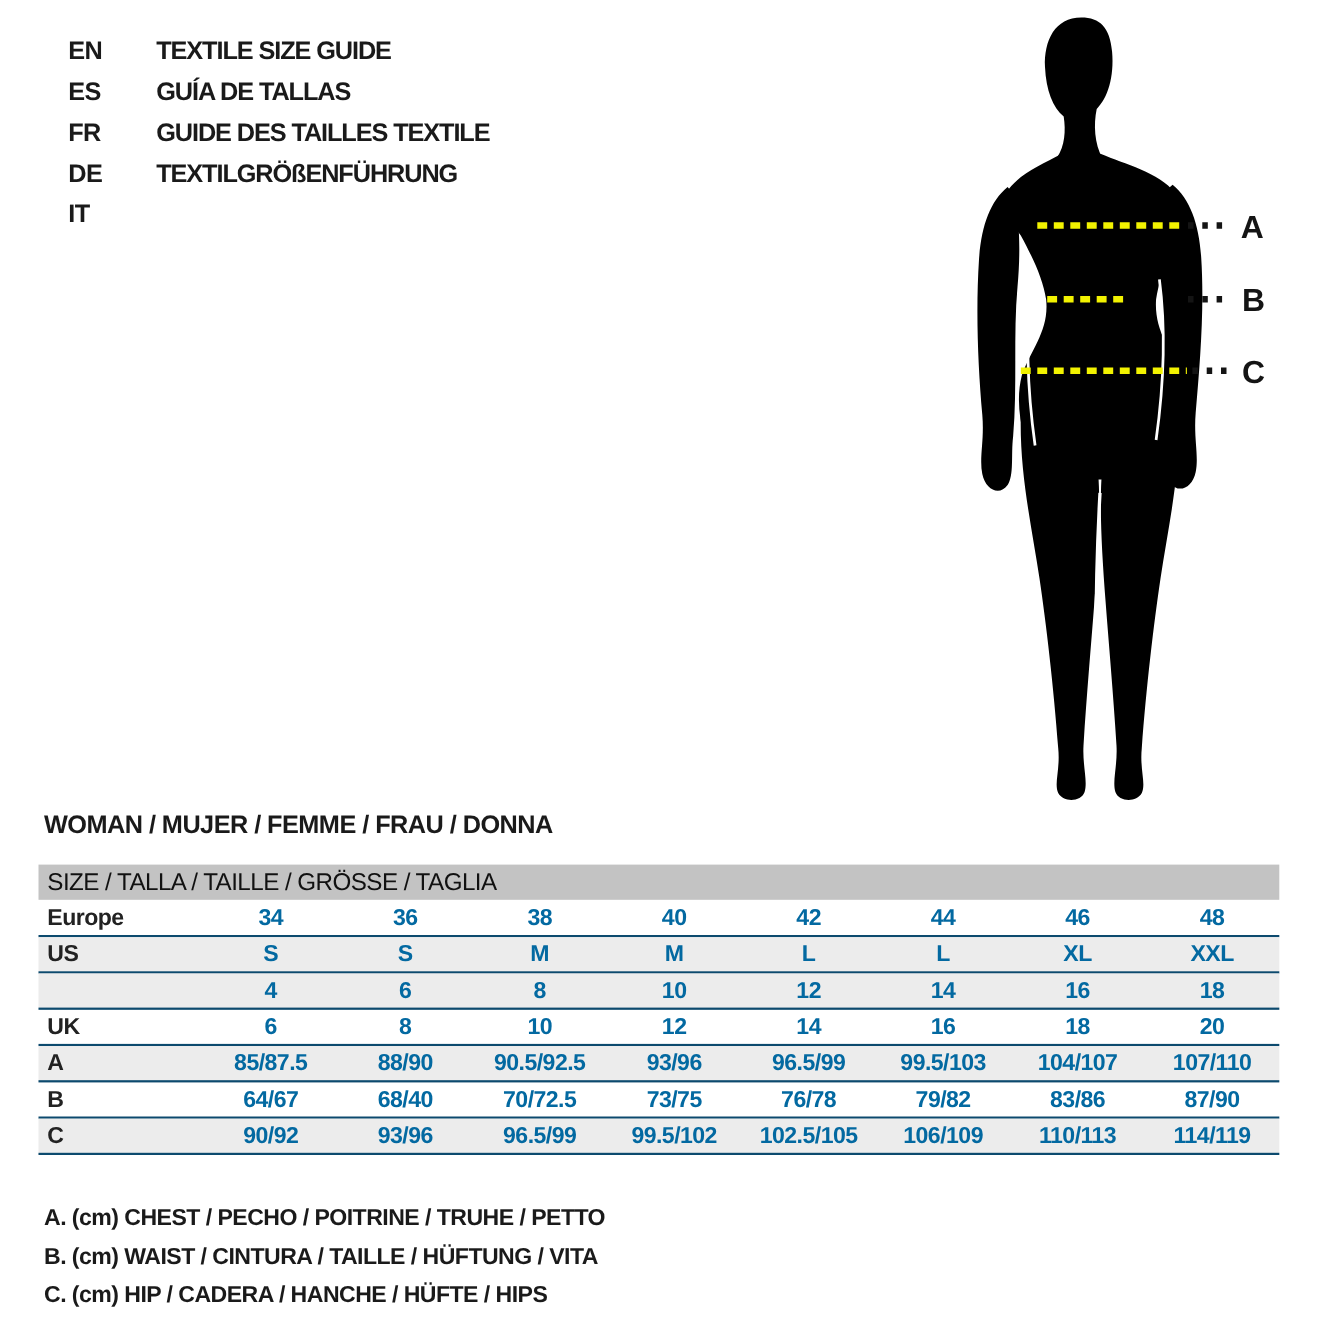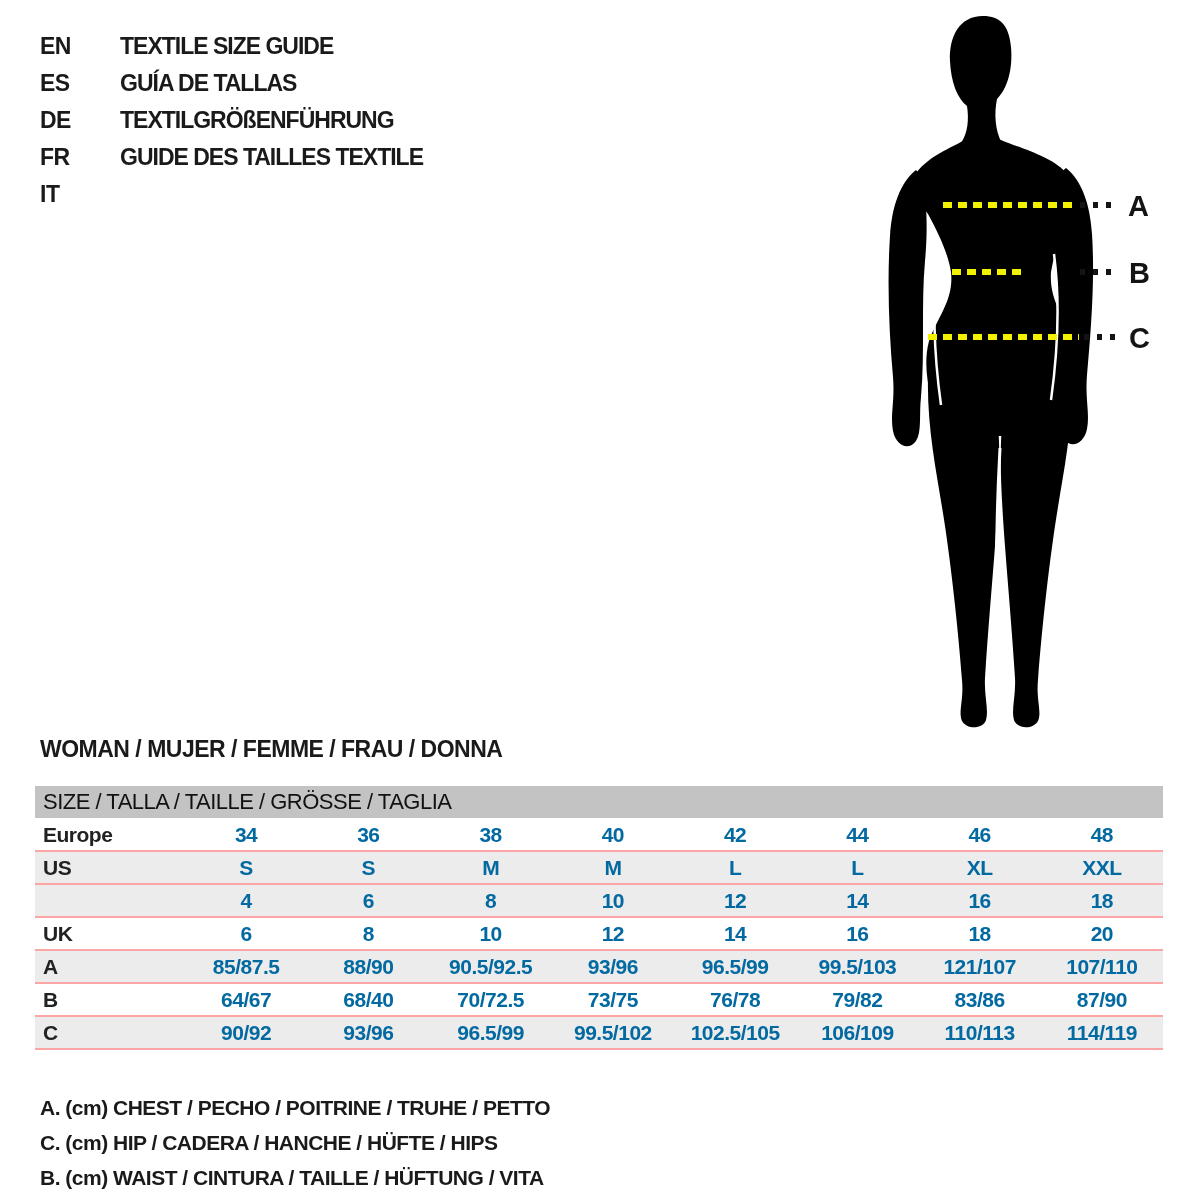--- a/index.html
+++ b/index.html
@@ -9,21 +9,21 @@
     width: 1200px; height: 1200px;
     position: relative; overflow: hidden;
     color: #1a1a1a;
   }
   .canvas { position: absolute; left: 0; top: 0; width: 1200px; height: 1200px; background: #ffffff; }
 
   
   .lang-list { position: absolute; left: 40px; top: 28px; }
   .lang-row { display: flex; height: 37px; align-items: center; }
   .lang-code {
-    width: 80px; font-weight: bold; font-size: 23px; letter-spacing: -0.5px;
+    width: 80px; font-weight: bold; font-size: 23px; letter-spacing: -0.5px; margin-left: 22px;
   }
   .lang-title {
     font-weight: bold; font-size: 23px; letter-spacing: -1px; white-space: nowrap;
   }
 
   
   .figure-wrap { position: absolute; left: 870px; top: 10px; width: 300px; height: 740px; }
   .figure-wrap svg { display: block; width: 300px; height: 740px; }
   .figure-wrap text {
     font-family: "Liberation Sans", sans-serif;
@@ -38,21 +38,21 @@
 
   
   .size-table { position: absolute; left: 35px; top: 786px; width: 1128px; }
   .t-header {
     height: 32px; background: #c3c3c3; display: flex; align-items: center;
     padding-left: 8px; font-weight: normal; font-size: 22px; letter-spacing: -0.5px;
     color: #111; margin-bottom: 1px;
   }
   .t-row {
     height: 33px; display: flex; align-items: center;
-    border-bottom: 2px solid #fca5a5;
+    border-bottom: 2px solid #0c4a6e;
   }
   .t-row.shaded { background: #ececec; }
   .t-label {
     width: 150px; padding-left: 8px; font-weight: bold; font-size: 21px;
     letter-spacing: -0.5px; color: #222; text-align: left;
   }
   .t-cell {
     flex: 1; text-align: center; font-weight: bold; font-size: 21px;
     letter-spacing: -0.5px; color: #0369a1; white-space: nowrap;
   }
@@ -72,26 +72,26 @@
   <div class="lang-list">
     <div class="lang-row">
       <span class="lang-code">EN</span>
       <span class="lang-title">TEXTILE SIZE GUIDE</span>
     </div>
     <div class="lang-row">
       <span class="lang-code">ES</span>
       <span class="lang-title">GUÍA DE TALLAS</span>
     </div>
     <div class="lang-row">
+      <span class="lang-code">FR</span>
+      <span class="lang-title">GUIDE DES TAILLES TEXTILE</span>
+    </div>
+    <div class="lang-row">
       <span class="lang-code">DE</span>
       <span class="lang-title">TEXTILGRÖßENFÜHRUNG</span>
-    </div>
-    <div class="lang-row">
-      <span class="lang-code">FR</span>
-      <span class="lang-title">GUIDE DES TAILLES TEXTILE</span>
     </div>
     <div class="lang-row">
       <span class="lang-code">IT</span>
     </div>
   </div>
 
   <div class="figure-wrap">
     <svg viewBox="870 10 300 740" xmlns="http://www.w3.org/2000/svg">
       <g fill="#000000">
 
@@ -199,21 +199,21 @@
     </div>
 
     <div class="t-row shaded">
       <div class="t-label">A</div>
       <div class="t-cell">85/87.5</div>
       <div class="t-cell">88/90</div>
       <div class="t-cell">90.5/92.5</div>
       <div class="t-cell">93/96</div>
       <div class="t-cell">96.5/99</div>
       <div class="t-cell">99.5/103</div>
-      <div class="t-cell">121/107</div>
+      <div class="t-cell">104/107</div>
       <div class="t-cell">107/110</div>
     </div>
 
     <div class="t-row">
       <div class="t-label">B</div>
       <div class="t-cell">64/67</div>
       <div class="t-cell">68/40</div>
       <div class="t-cell">70/72.5</div>
       <div class="t-cell">73/75</div>
       <div class="t-cell">76/78</div>
@@ -230,17 +230,17 @@
       <div class="t-cell">99.5/102</div>
       <div class="t-cell">102.5/105</div>
       <div class="t-cell">106/109</div>
       <div class="t-cell">110/113</div>
       <div class="t-cell">114/119</div>
     </div>
   </div>
 
   <div class="legend">
     <div class="legend-line">A. (cm) CHEST / PECHO / POITRINE / TRUHE / PETTO</div>
+    <div class="legend-line">B. (cm) WAIST / CINTURA / TAILLE / HÜFTUNG / VITA</div>
     <div class="legend-line">C. (cm) HIP / CADERA / HANCHE / HÜFTE / HIPS</div>
-    <div class="legend-line">B. (cm) WAIST / CINTURA / TAILLE / HÜFTUNG / VITA</div>
   </div>
 
 </div>
 
 </body></html>

